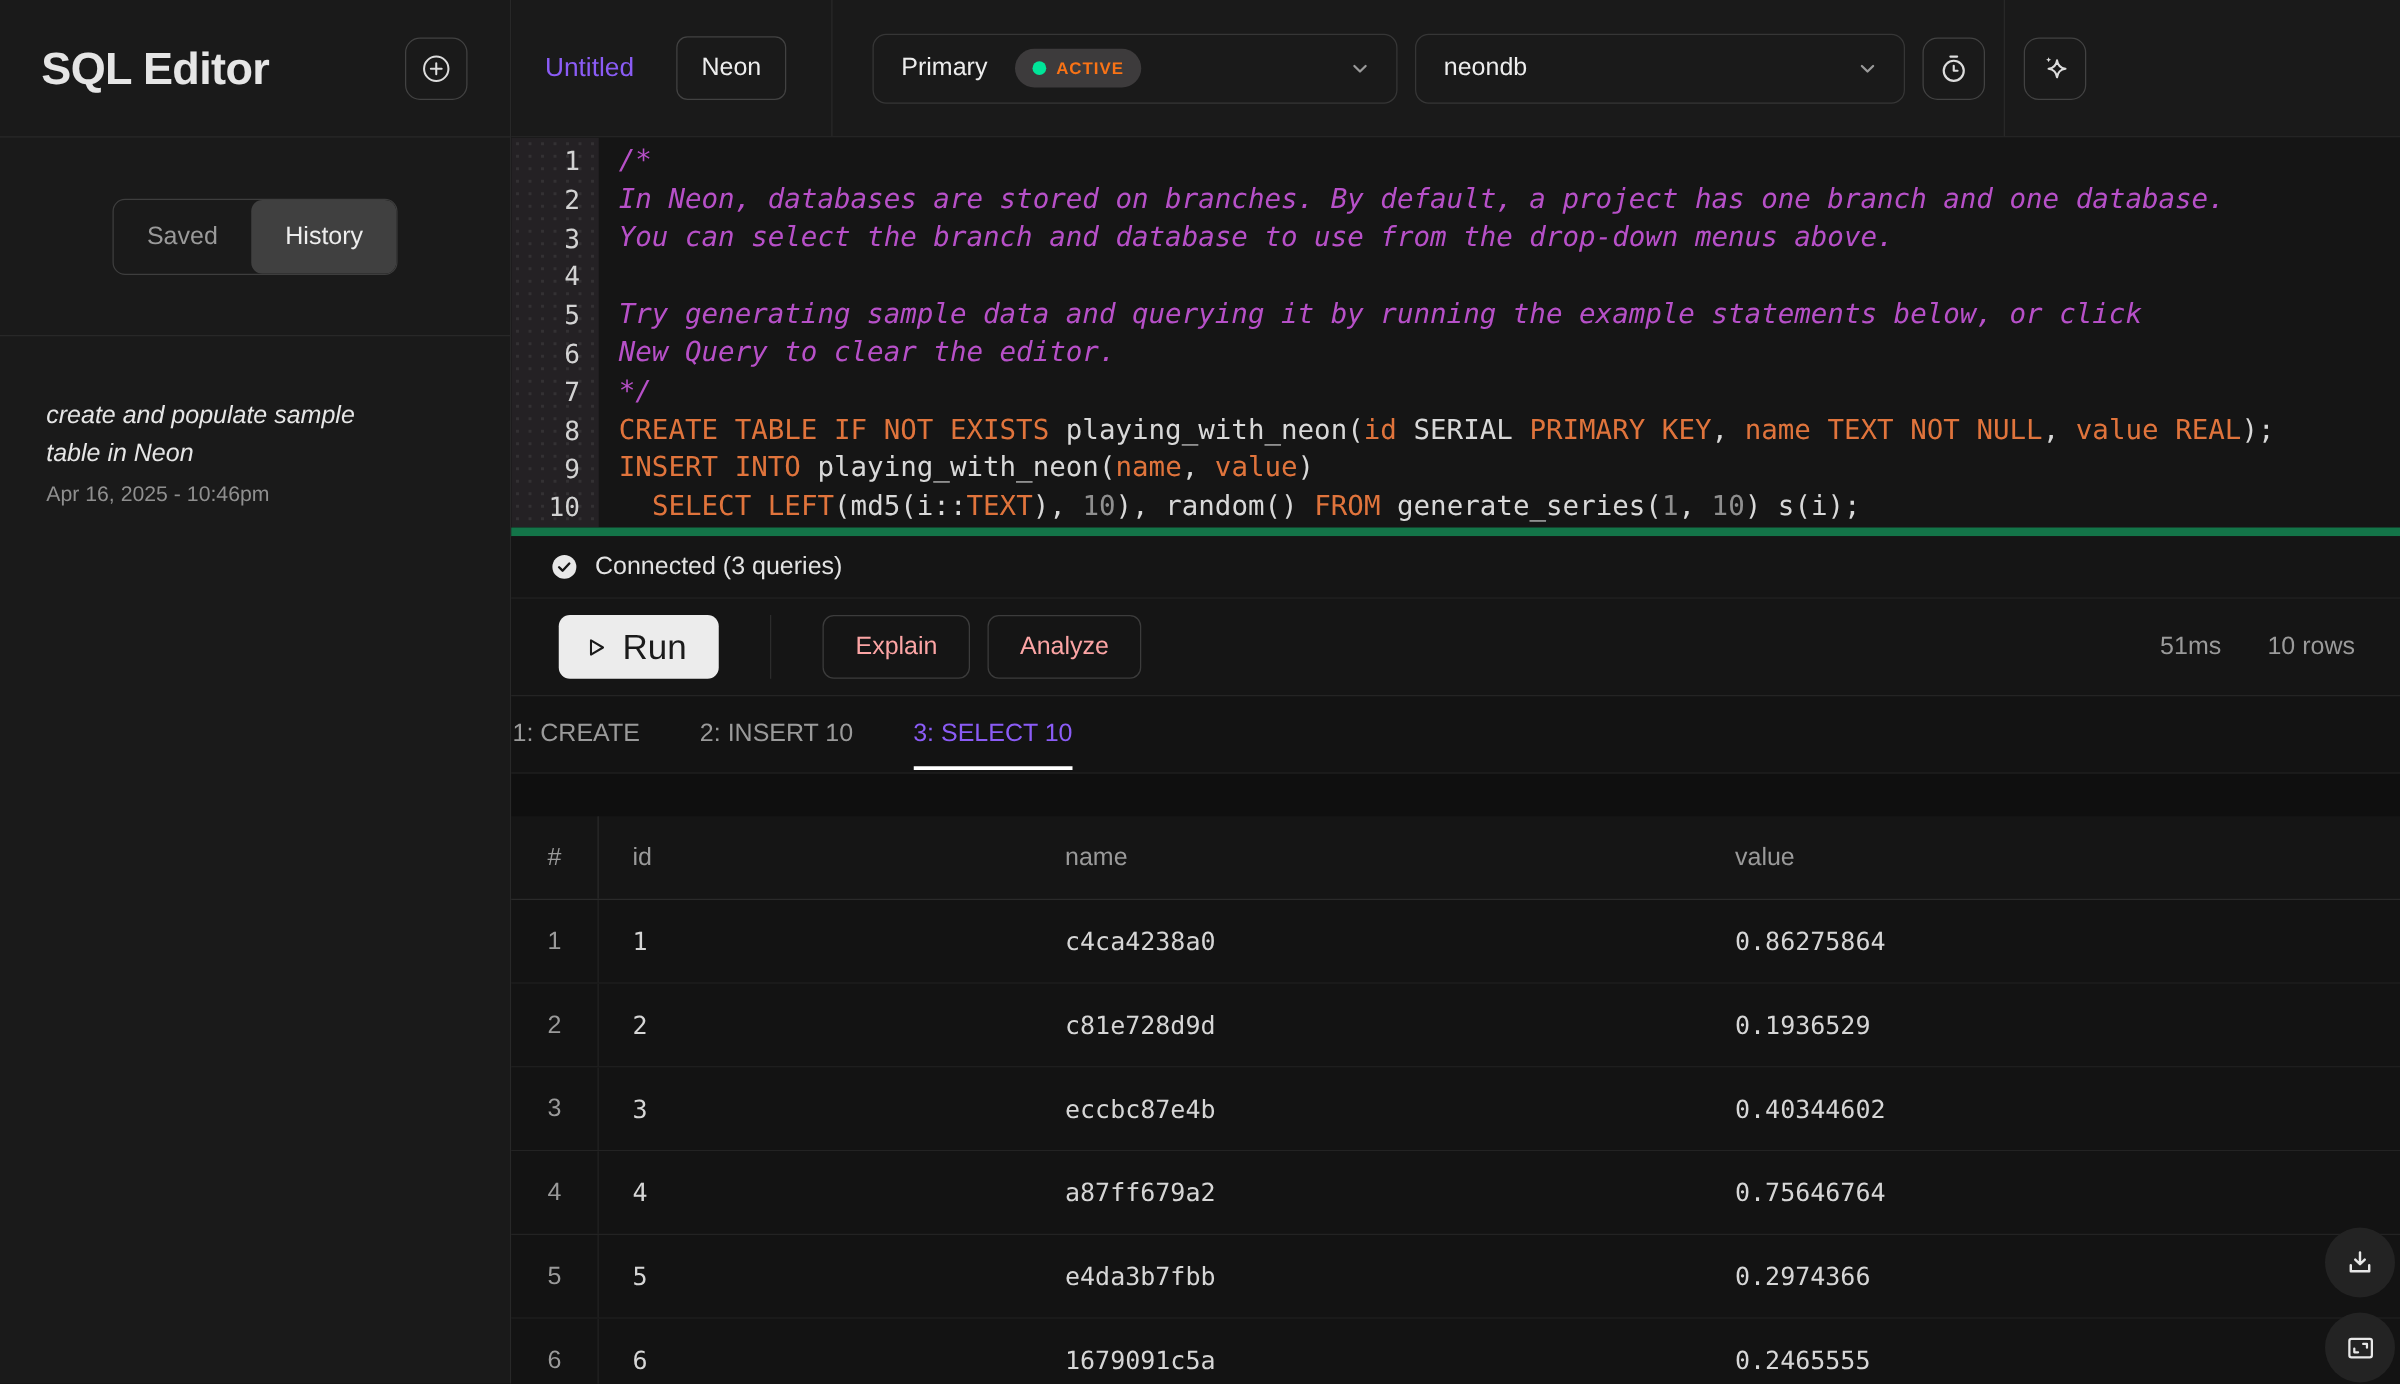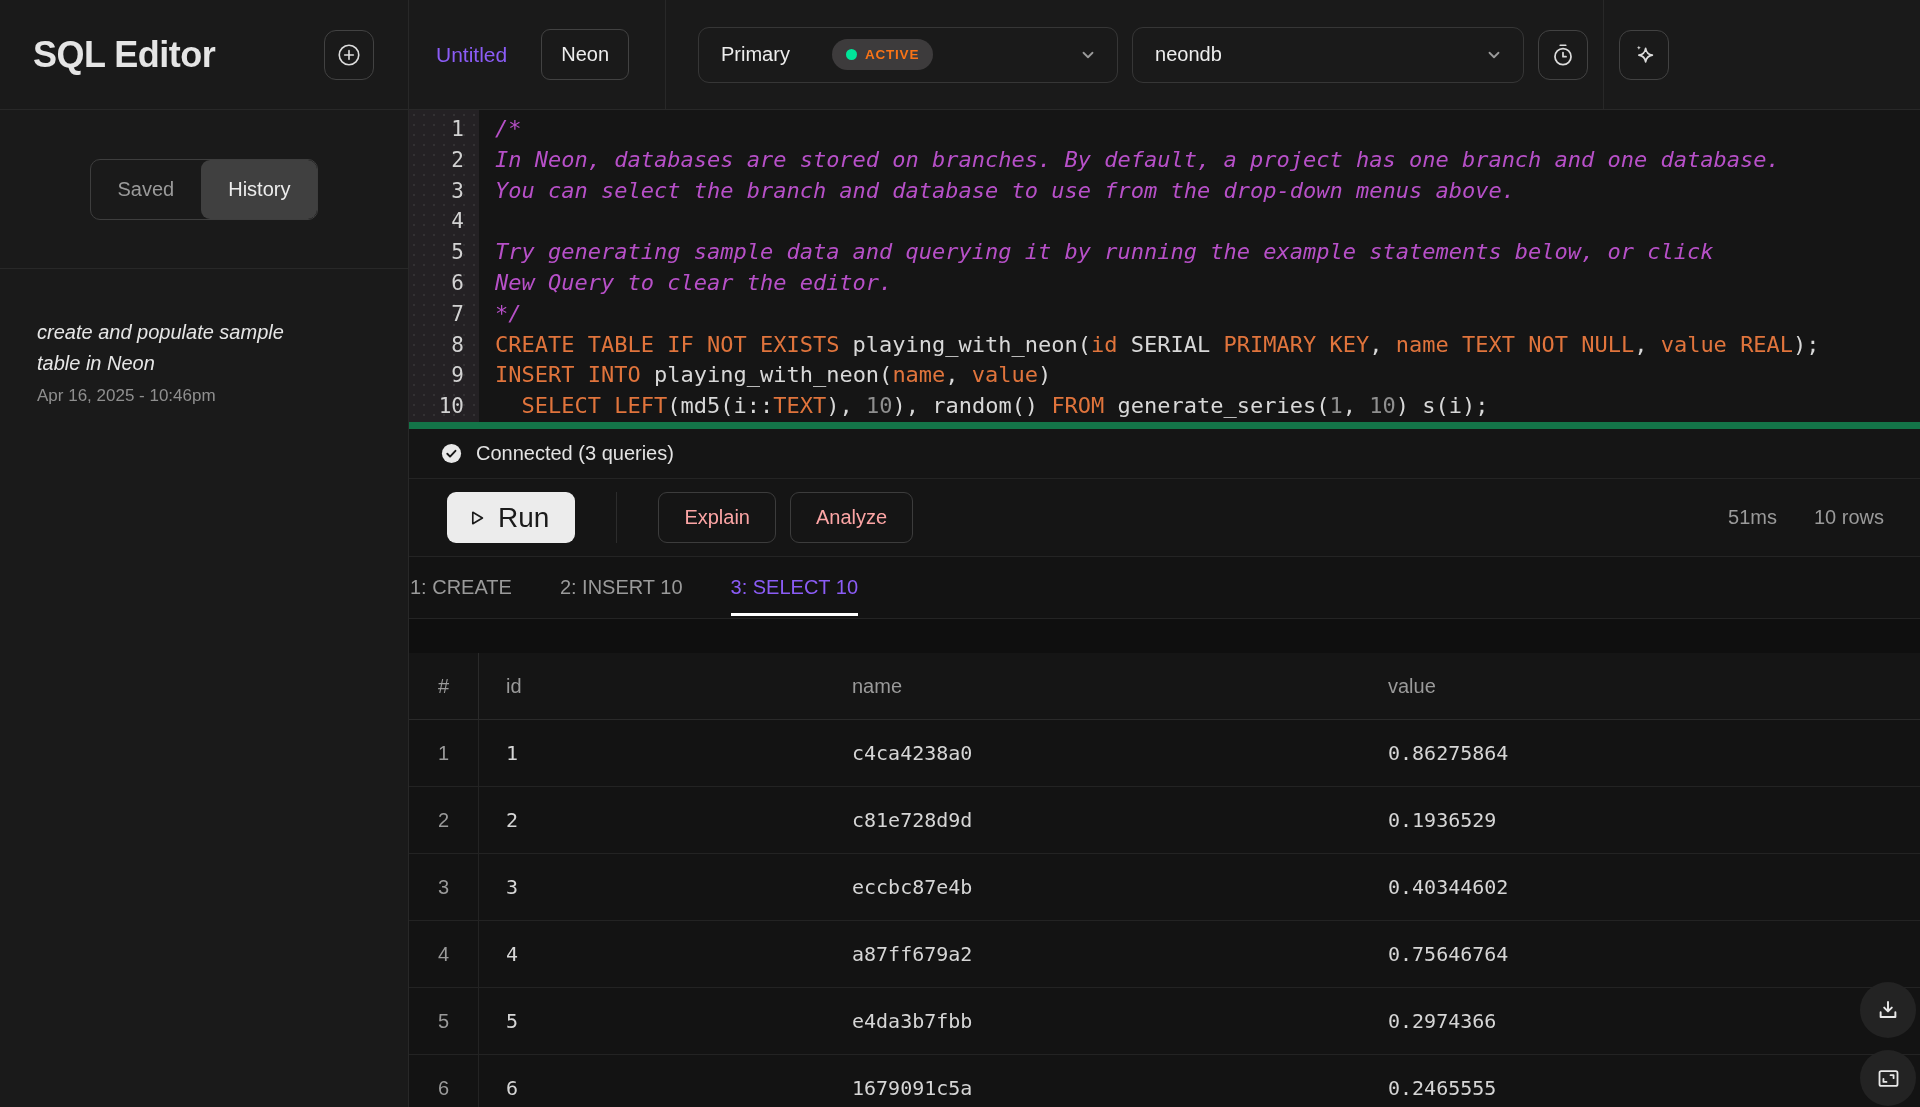--- a/index.html
+++ b/index.html
@@ -24,21 +24,21 @@
   
   .main { flex:1; display:flex; flex-direction:column; min-width:0; }
 
   
   .topbar { height:110px; flex:0 0 110px; background:#1a1a1a; border-bottom:1px solid #282828; display:flex; align-items:center; padding-left:27px; }
   .file-name { font-size:21px; color:#8b5cf6; }
   .save-btn { margin-left:34px; height:51px; padding:0 19px; border:1px solid #424242; border-radius:9px; background:transparent; color:#ededed; font-size:20px; font-family:inherit; cursor:pointer; }
   .tb-divider { width:1px; align-self:stretch; background:#282828; }
   .tb-divider.d1 { margin-left:36px; }
   .tb-divider.d2 { margin-left:15px; }
-  .dropdown { height:56px; border:1px solid #363636; border-radius:11px; display:flex; align-items:center; padding:0 20px 0 22px; cursor:pointer;gap:20px; }
+  .dropdown { height:56px; border:1px solid #363636; border-radius:11px; display:flex; align-items:center; padding:0 20px 0 22px; cursor:pointer; }
   .dd-branch { margin-left:32px; width:420px; }
   .dd-db { margin-left:14px; width:392px; }
   .dd-label { font-size:20px; color:#ededed; }
   .badge { margin-left:22px; height:31px; padding:0 14px; border-radius:999px; background:#3d3b3c; display:flex; align-items:center; gap:8px; }
   .badge-dot { width:11px; height:11px; border-radius:50%; background:#00e599; }
   .badge-text { font-size:13.5px; font-weight:700; letter-spacing:0.8px; color:#f97316; }
   .chev { margin-left:auto; display:flex; }
   .tb-iconbtn { margin-left:14px; }
   .tb-iconbtn.ai { margin-left:15px; }
 

